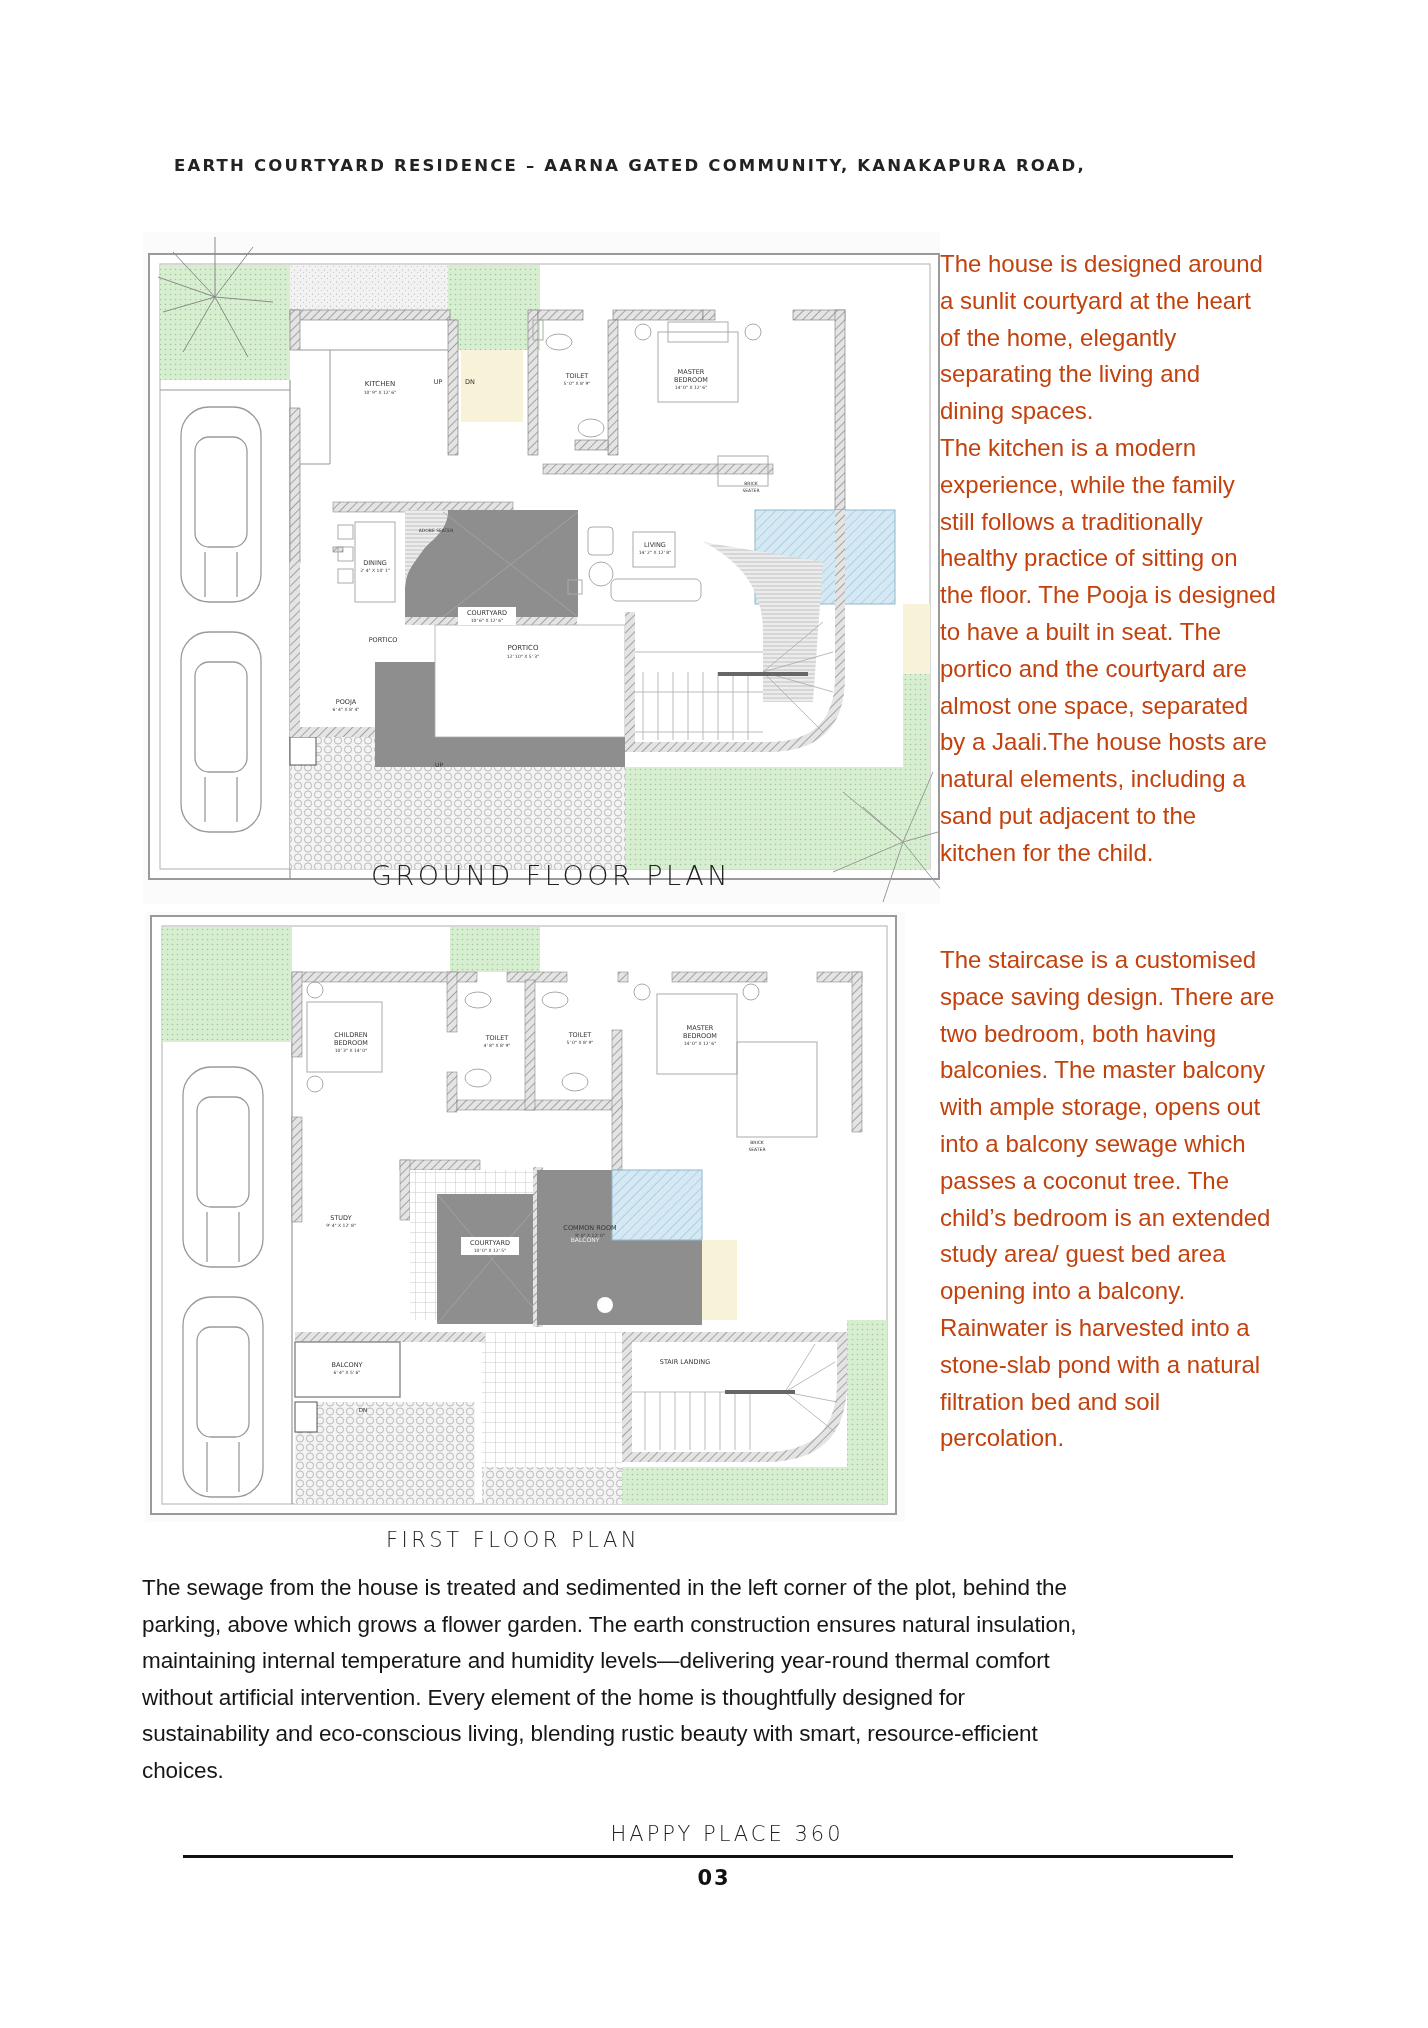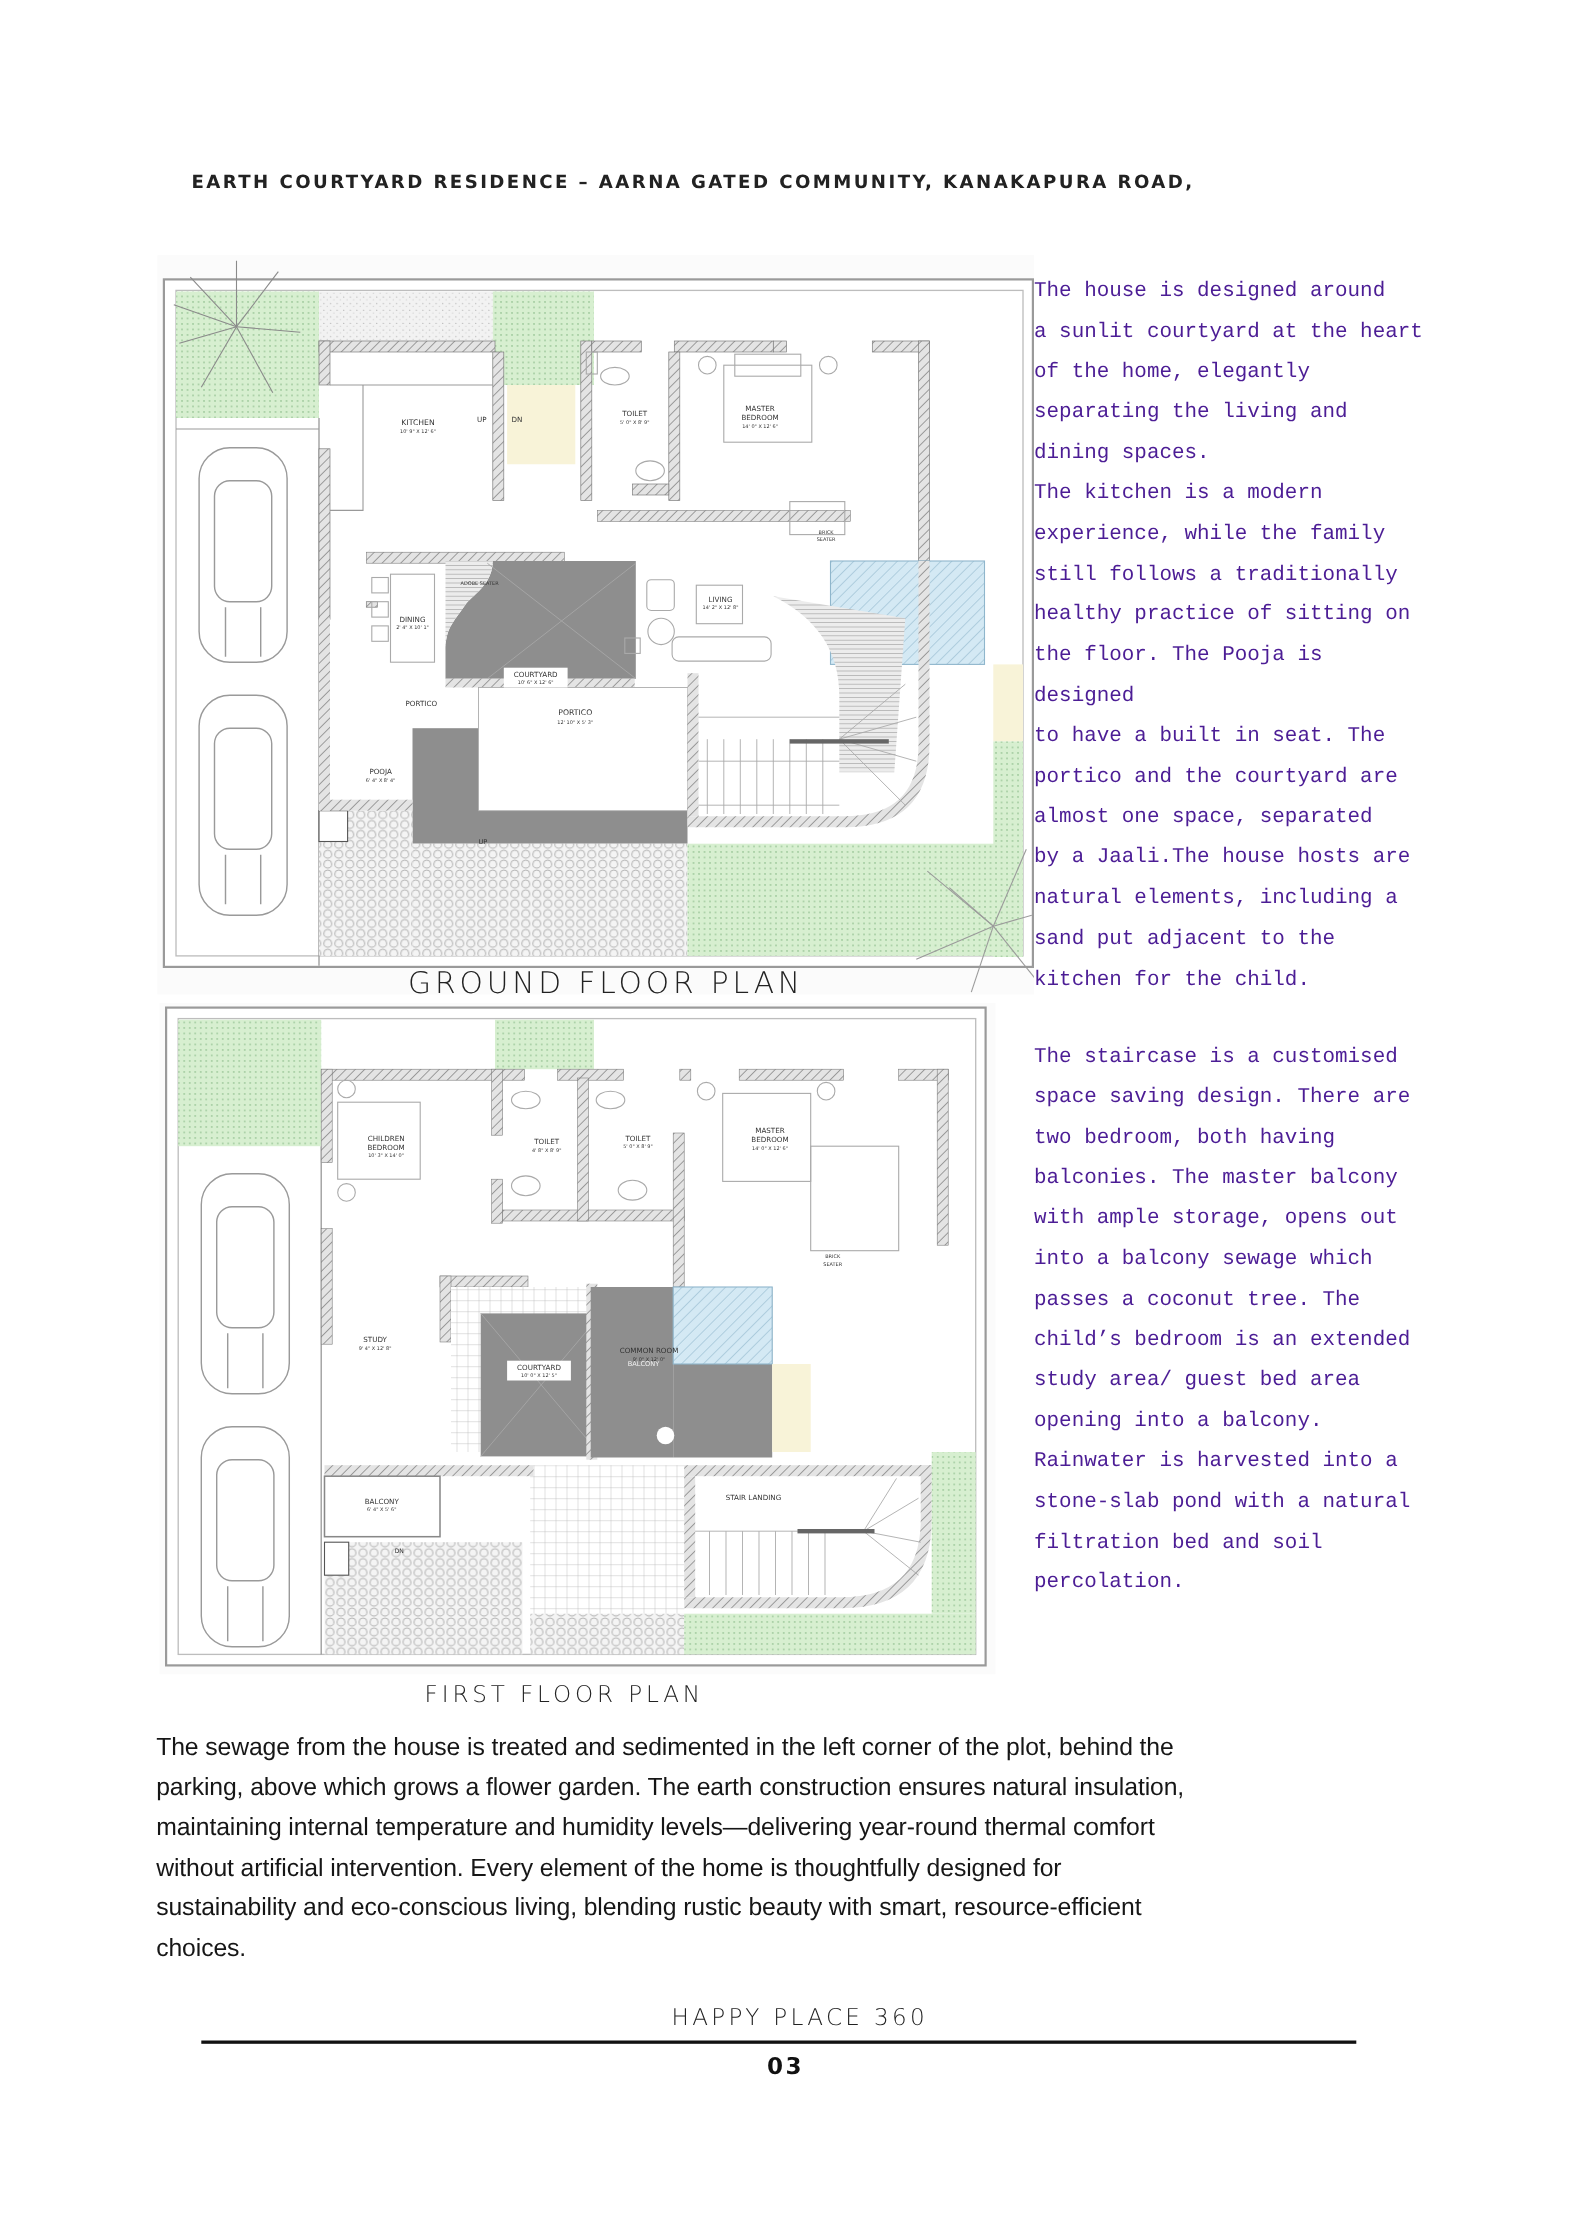--- a/index.html
+++ b/index.html
@@ -1,21 +1,21 @@
 <!DOCTYPE html>
 <html><head>
 <meta charset="utf-8">
 <style>
   html, body { margin:0; padding:0; background:#ffffff; }
   body { width:1428px; height:2028px; position:relative; overflow:hidden; font-family:"DejaVu Sans", sans-serif; color:#1a1a1a; }
   .header { position:absolute; top:156px; left:0; width:1260px; text-align:center; font-size:16.5px; letter-spacing:2.2px; font-weight:600; color:#222; }
   .plan { position:absolute; background:#fbfbfb; }
   .plan svg { position:absolute; left:0; top:0; }
   .plan-title { position:absolute; font-family:"DejaVu Sans", sans-serif; font-weight:300; letter-spacing:3.5px; color:#222; }
-  .side-text { position:absolute; left:940px; width:360px; font-family:Liberation Mono, monospace; font-size:19px; line-height:36.8px; color:#4c1d95; }
+  .side-text { position:absolute; left:940px; width:360px; font-family:Liberation Sans, sans-serif; font-size:24px; line-height:36.8px; color:#c2410c; }
   .side-text p { margin:0; }
   .body-text { position:absolute; left:142px; top:1570px; width:1150px; font-family:"Liberation Sans", sans-serif; font-size:22.5px; line-height:36.6px; color:#161616; letter-spacing:-0.1px; }
   .footer-brand { position:absolute; top:1822px; left:0; width:1428px; text-align:center; font-size:21px; letter-spacing:3px; font-weight:300; color:#222;padding-left:13px; }
   .footer-rule { position:absolute; top:1855px; left:183px; width:1050px; height:3px; background:#111; }
   .footer-page { position:absolute; top:1866px; left:0; width:1428px; text-align:center; font-size:21px; font-weight:700; letter-spacing:2px; color:#111; }
   .room-lbl { font-family:"DejaVu Sans", sans-serif; fill:#333; }
 </style>
 </head>
 <body>
 
@@ -212,21 +212,21 @@
     <text class="room-lbl" x="203" y="472" font-size="6.5" text-anchor="middle">POOJA</text>
     <text class="room-lbl" x="203" y="479" font-size="4.5" text-anchor="middle">6' 4" X 8' 4"</text>
 
     <text class="room-lbl" x="293" y="300" font-size="4.5" text-anchor="middle">ADOBE SEATER</text>
     <text class="room-lbl" x="608" y="253" font-size="4.5" text-anchor="middle">BRICK</text>
     <text class="room-lbl" x="608" y="260" font-size="4.5" text-anchor="middle">SEATER</text>
     <text class="room-lbl" x="295" y="152" font-size="6.5" text-anchor="middle">UP</text>
     <text class="room-lbl" x="327" y="152" font-size="6.5" text-anchor="middle">DN</text>
     <text class="room-lbl" x="296" y="535" font-size="6" text-anchor="middle">UP</text>
   </svg>
-  <div class="plan-title" style="left:228px; top:647px; font-size:27px;">GROUND FLOOR PLAN</div>
+  <div class="plan-title" style="left:228px; top:628px; font-size:27px;">GROUND FLOOR PLAN</div>
 </div>
 
 <div class="plan" style="left:145px; top:912px; width:760px; height:610px;">
   <svg width="760" height="610" viewBox="0 0 760 610">
     <defs>
       <pattern id="hatch2" width="6" height="6" patternUnits="userSpaceOnUse" patternTransform="rotate(45)">
         <rect width="6" height="6" fill="#e4e4e4"></rect>
         <line x1="0" y1="0" x2="0" y2="6" stroke="#8c8c8c" stroke-width="1.5"></line>
       </pattern>
       <pattern id="grass2" width="5" height="5" patternUnits="userSpaceOnUse">

